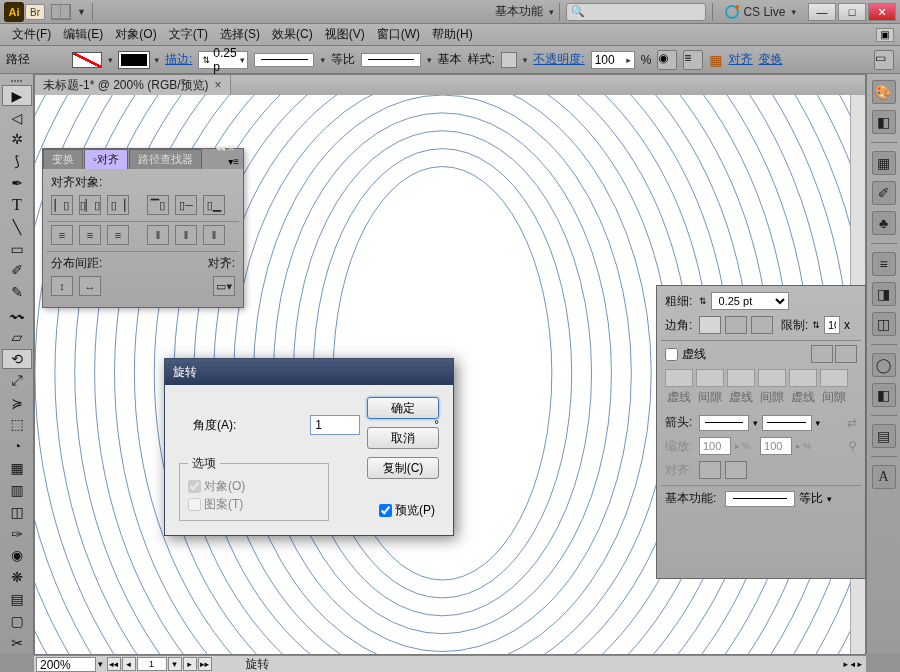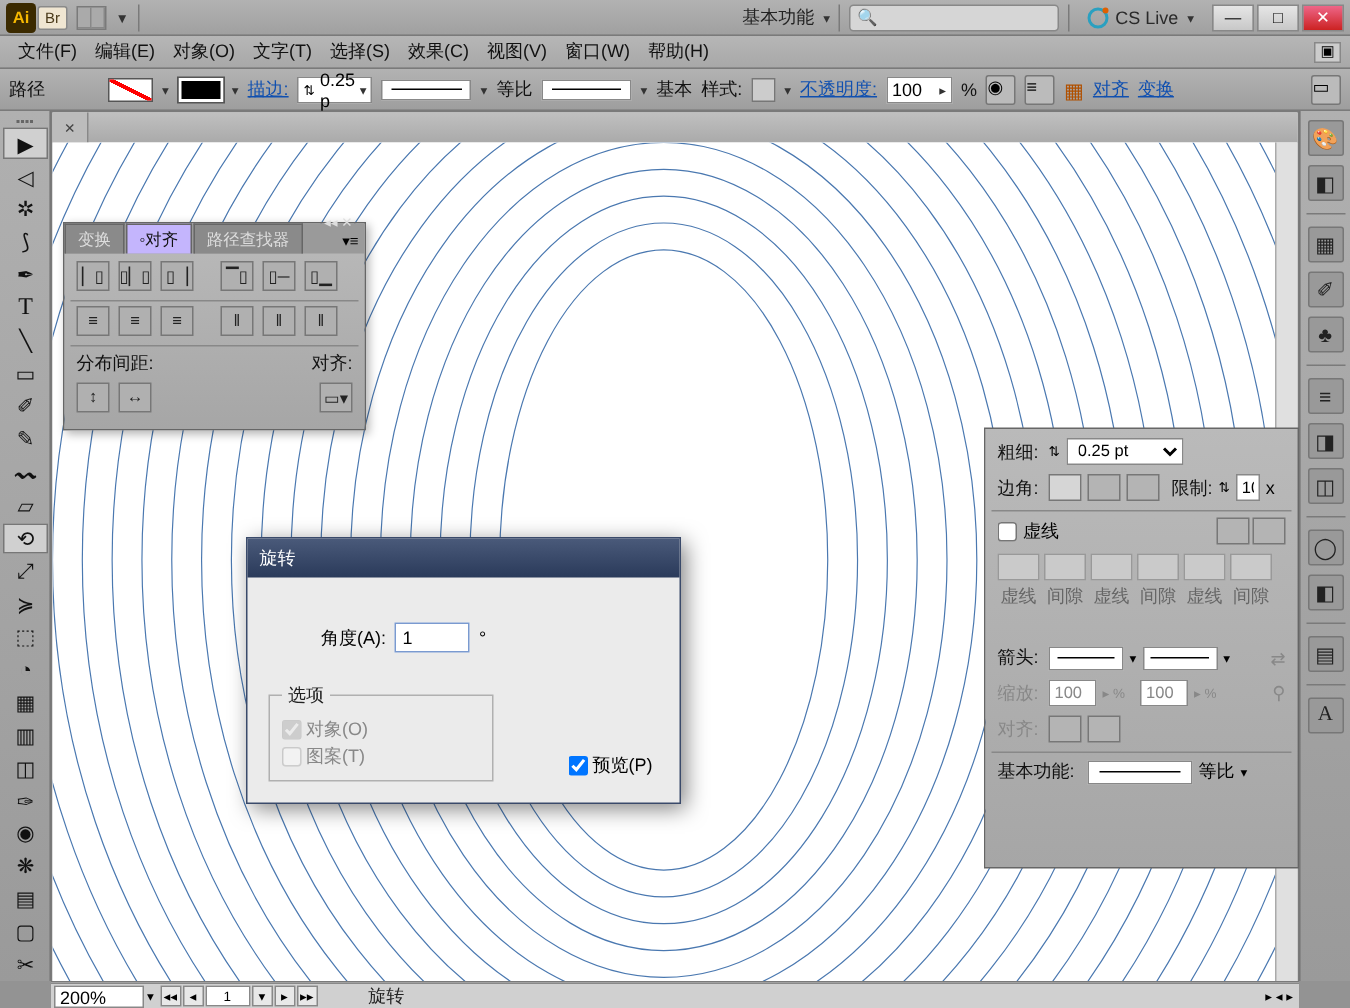--- a/index.html
+++ b/index.html
@@ -106,21 +106,21 @@
 .panel.stroke .linepick{width:50px;height:16px;background:#fff;border:1px solid #888;display:flex;align-items:center;justify-content:center;}
 .panel.stroke .gray{color:#888;}
 
 
 .dialog { position:absolute; top:358px; left:164px; width:290px; background:#ebebeb; border:1px solid #3a4a6a; box-shadow:3px 3px 14px rgba(0,0,0,.5);}
 .dialog .dtitle{height:26px;background:linear-gradient(#4a5a7a,#2a3a5a);color:#fff;padding:0 8px;display:flex;align-items:center;}
 .dialog .dbody{padding:12px 14px 14px;position:relative;}
 .dialog .btn{width:72px;height:22px;background:linear-gradient(#f8f8f8,#dedede);border:1px solid #888;border-radius:3px;text-align:center;line-height:20px;margin-bottom:8px;}
 .dialog .btn.primary{border:1px solid #3a7ac0;box-shadow:0 0 3px #5aa0e0;}
 .dialog .btncol{position:absolute;right:14px;top:12px;}
-.dialog .angle-row{display:flex;align-items:center;gap:6px;margin:18px 0 20px 35px;}
+.dialog .angle-row{display:flex;align-items:center;gap:6px;margin:18px 0 20px 14px;justify-content:space-between;}
 .dialog .angle-row input{width:50px;height:20px;border:1px solid #7a9ad0;background:#fff;padding:0 4px;}
 .dialog fieldset{border:1px solid #b0b0b0;padding:6px 8px;margin-top:4px;width:150px;}
 .dialog fieldset legend{color:#222;padding:0 4px;}
 .dialog .chk{display:inline-flex;align-items:center;gap:3px;margin-right:10px;}
 .dialog .chk input{width:13px;height:13px;}
 .dialog .preview{position:absolute;right:18px;bottom:16px;display:flex;align-items:center;gap:3px;}
 
 </style>
 </head>
 <body>
@@ -254,20 +254,21 @@
   <div class="dockic">◧</div>
   <div class="dsep"></div>
   <div class="dockic">▤</div>
   <div class="dsep"></div>
   <div class="dockic" style="font-family:serif">A</div>
 </div>
 
 <div class="docarea">
   <div class="doctab">
     <div class="tab">
+      <span>未标题-1* @ 200% (RGB/预览)</span>
       <span class="x">×</span>
     </div>
   </div>
   <div class="canvas">
     <svg viewBox="0 0 820 620" preserveAspectRatio="none">
       <g fill="none" stroke="#4a78b0" stroke-width="0.8">
         <ellipse cx="410" cy="280" rx="110" ry="208"></ellipse>
         <ellipse cx="410" cy="280" rx="130" ry="226"></ellipse>
         <ellipse cx="410" cy="280" rx="150" ry="244"></ellipse>
         <ellipse cx="410" cy="280" rx="170" ry="262"></ellipse>
@@ -301,20 +302,21 @@
 
 <div class="panel align">
   <div class="drag">◂◂ ✕</div>
   <div class="tabs">
     <div class="t">变换</div>
     <div class="t active">◦对齐</div>
     <div class="t">路径查找器</div>
     <div class="menuic">▾≡</div>
   </div>
   <div class="body">
+    <div class="grp-label">对齐对象:</div>
     <div class="row">
       <div class="ibtn">▏▯</div>
       <div class="ibtn">▯▏▯</div>
       <div class="ibtn">▯▕</div>
       <div style="width:6px"></div>
       <div class="ibtn">▔▯</div>
       <div class="ibtn">▯─</div>
       <div class="ibtn">▯▁</div>
     </div>
     <div class="hr"></div>
@@ -379,21 +381,21 @@
         <div class="dashbox"></div>
     </div>
     <div class="dashlab">
       <span>虚线</span>
         <span>间隙</span>
       <span>虚线</span>
         <span>间隙</span>
       <span>虚线</span>
         <span>间隙</span>
     </div>
-    <div class="fld" style="margin-top:24px">
+    <div class="fld" style="margin-top:8px">
         <span class="lab">箭头:</span>
       <div class="linepick">
           <hr style="width:80%;border:none;border-top:1px solid #000">
         </div>
         <span style="font-size:9px">▾</span>
       <div class="linepick">
           <hr style="width:80%;border:none;border-top:1px solid #000">
         </div>
         <span style="font-size:9px">▾</span>
       <span style="margin-left:auto;color:#888">⇄</span>
@@ -421,20 +423,25 @@
         <span style="font-size:9px">▾</span>
     </div>
   </div>
 </div>
 
 <div class="dialog">
   <div class="dtitle">
       <span>旋转</span>
     </div>
   <div class="dbody">
+    <div class="btncol">
+      <div class="btn primary">确定</div>
+      <div class="btn">取消</div>
+      <div class="btn">复制(C)</div>
+    </div>
     <div class="angle-row">
       <span>角度(A):</span>
       <input type="text" value="1" style="">
       <span>°</span>
     </div>
     <fieldset>
       <legend>选项</legend>
       <label class="chk">
           <input type="checkbox" checked="" disabled="" style="">
           <span style="color:#888">对象(O)</span>

